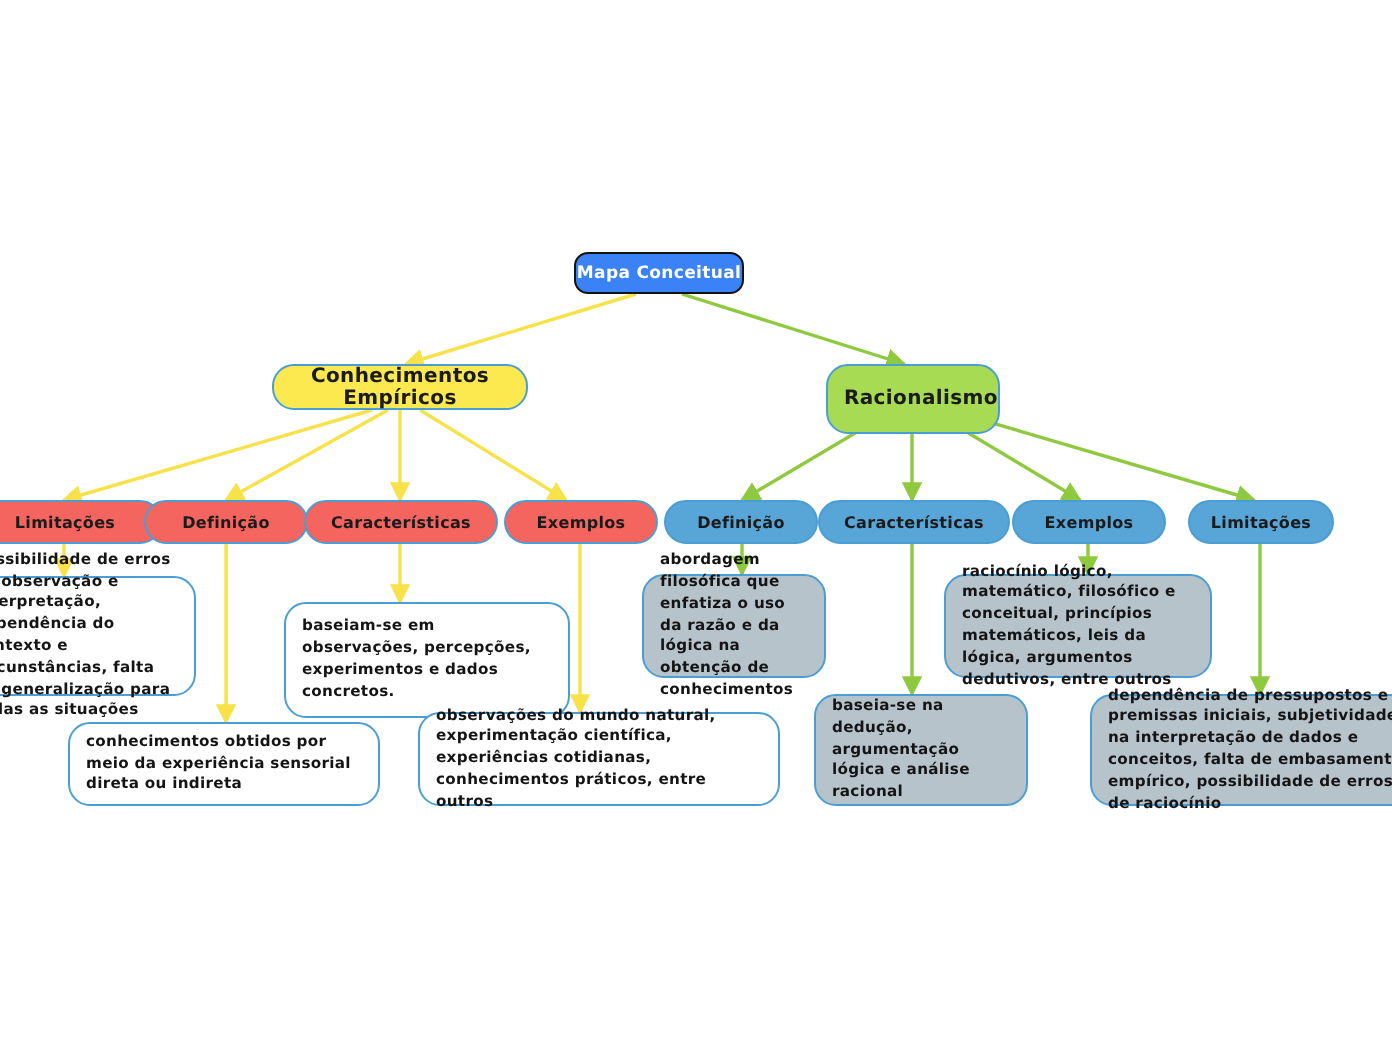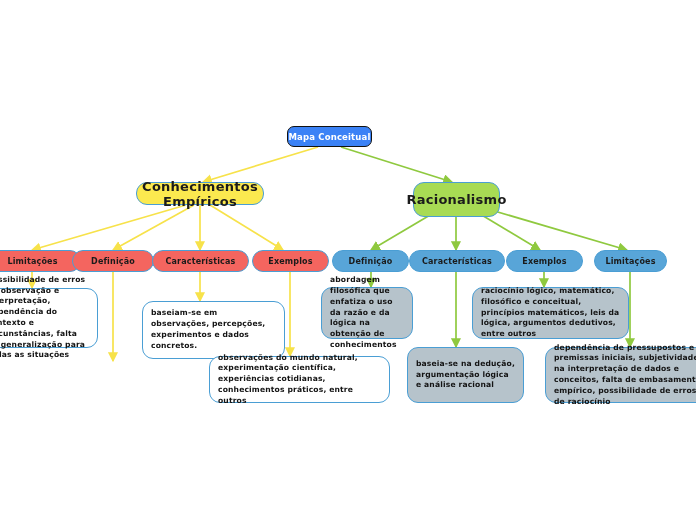--- a/index.html
+++ b/index.html
@@ -41,21 +41,22 @@
     color: #ffffff;
     border: 1px solid #121212;
     border-radius: 7px;
     font-size: 8.5px;
   }
   
   .node-topic {
     border: 1.6px solid #4a9ed4;
     border-radius: 11px;
     color: #1b1b1b;
-    font-size: 13px;
+    font-size: 10px;
+    justify-content: flex-end;
   }
   .fill-yellow { background: #fbe94f; }
   .fill-green  { background: #a8db54; }
   
   .node-cat {
     border: 1.6px solid #4a9ed4;
     border-radius: 11px;
     color: #1b1b1b;
     font-size: 8px;
   }
@@ -199,34 +200,37 @@
   </div>
 
   <div class="node node-leaf fill-white" style="left:-22px; top:288px; width:120px; height:60px;">
     <span class="leaf-text">possibilidade de erros de observação e interpretação, dependência do contexto e circunstâncias, falta de generalização para todas as situações</span>
   </div>
 
   <div class="node node-leaf fill-white" style="left:142px; top:301px; width:143px; height:58px;">
     <span class="leaf-text">baseiam-se em observações, percepções, experimentos e dados concretos.</span>
   </div>
 
+  <div class="node node-leaf fill-white" style="left:34px; top:361px; width:156px; height:42px;">
+    <span class="leaf-text">conhecimentos obtidos por meio da experiência sensorial direta ou indireta</span>
+  </div>
 
   <div class="node node-leaf fill-white" style="left:209px; top:356px; width:181px; height:47px;">
     <span class="leaf-text">observações do mundo natural, experimentação científica, experiências cotidianas, conhecimentos práticos, entre outros</span>
   </div>
 
   <div class="node node-leaf fill-gray" style="left:321px; top:287px; width:92px; height:52px;">
     <span class="leaf-text">abordagem filosófica que enfatiza o uso da razão e da lógica na obtenção de conhecimentos</span>
   </div>
 
-  <div class="node node-leaf fill-gray" style="left:472px; top:287px; width:157px; height:52px;justify-content:flex-end;">
+  <div class="node node-leaf fill-gray" style="left:472px; top:287px; width:134px; height:52px;justify-content:flex-end;">
     <span class="leaf-text">raciocínio lógico, matemático, filosófico e conceitual, princípios matemáticos, leis da lógica, argumentos dedutivos, entre outros</span>
   </div>
 
-  <div class="node node-leaf fill-gray" style="left:407px; top:347px; width:117px; height:56px;">
+  <div class="node node-leaf fill-gray" style="left:407px; top:347px; width:107px; height:56px;">
     <span class="leaf-text">baseia-se na dedução, argumentação lógica e análise racional</span>
   </div>
 
   <div class="node node-leaf fill-gray" style="left:545px; top:347px; width:168px; height:56px;">
     <span class="leaf-text">dependência de pressupostos e premissas iniciais, subjetividade na interpretação de dados e conceitos, falta de embasamento empírico, possibilidade de erros de raciocínio</span>
   </div>
 
 </div>
 
 </body></html>

